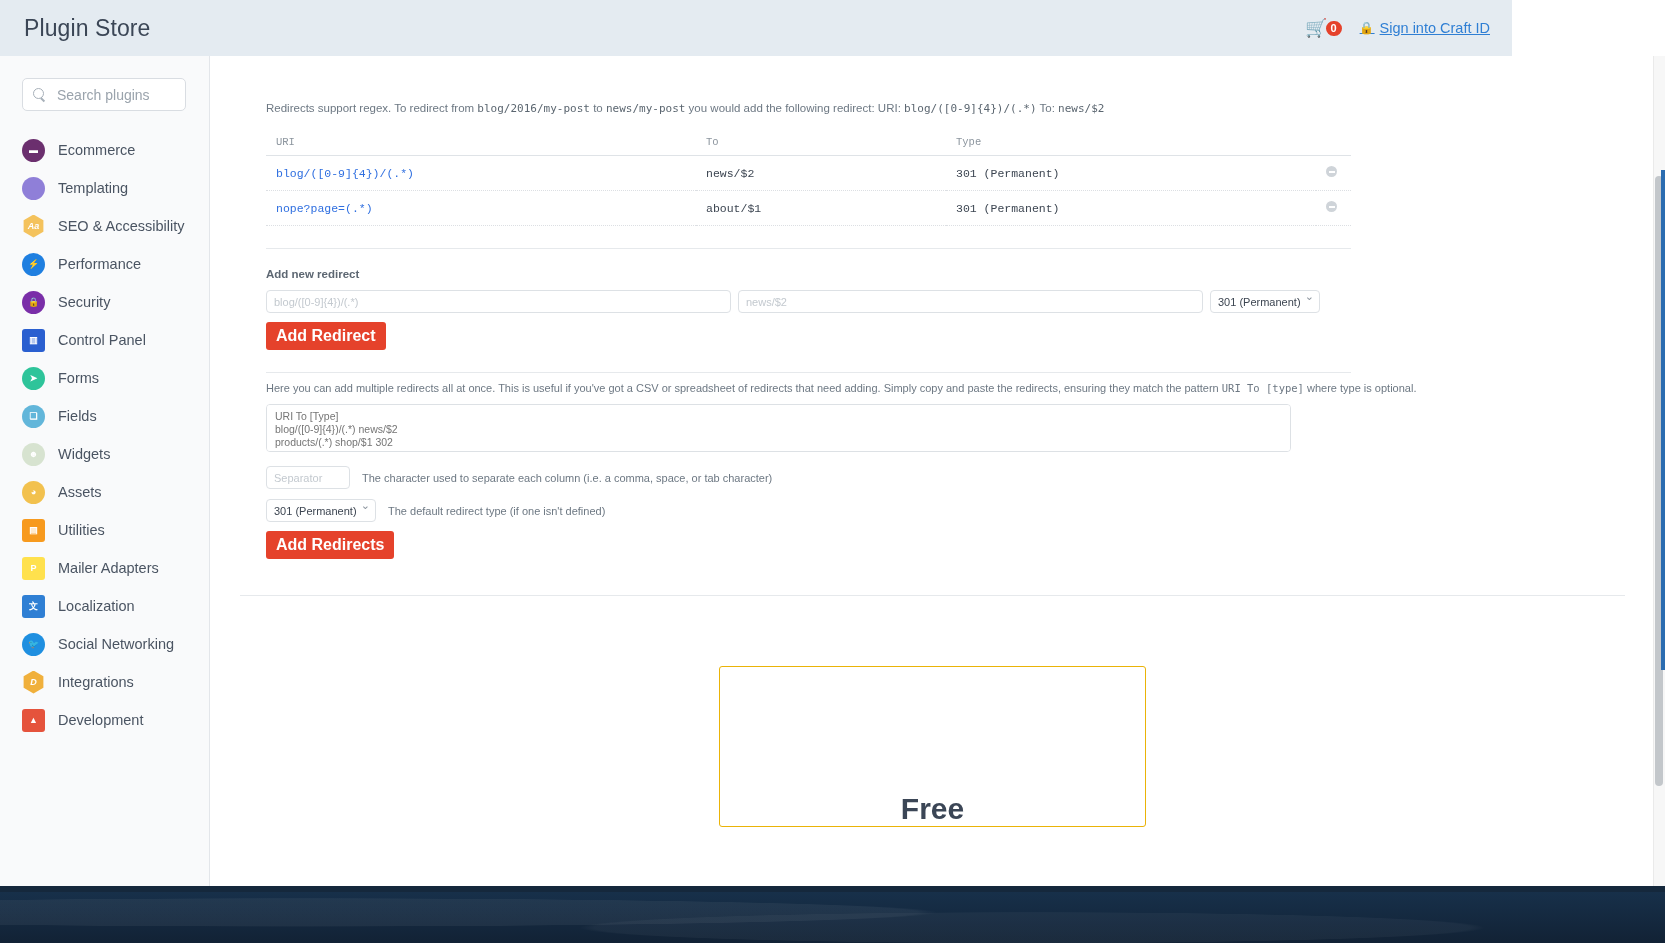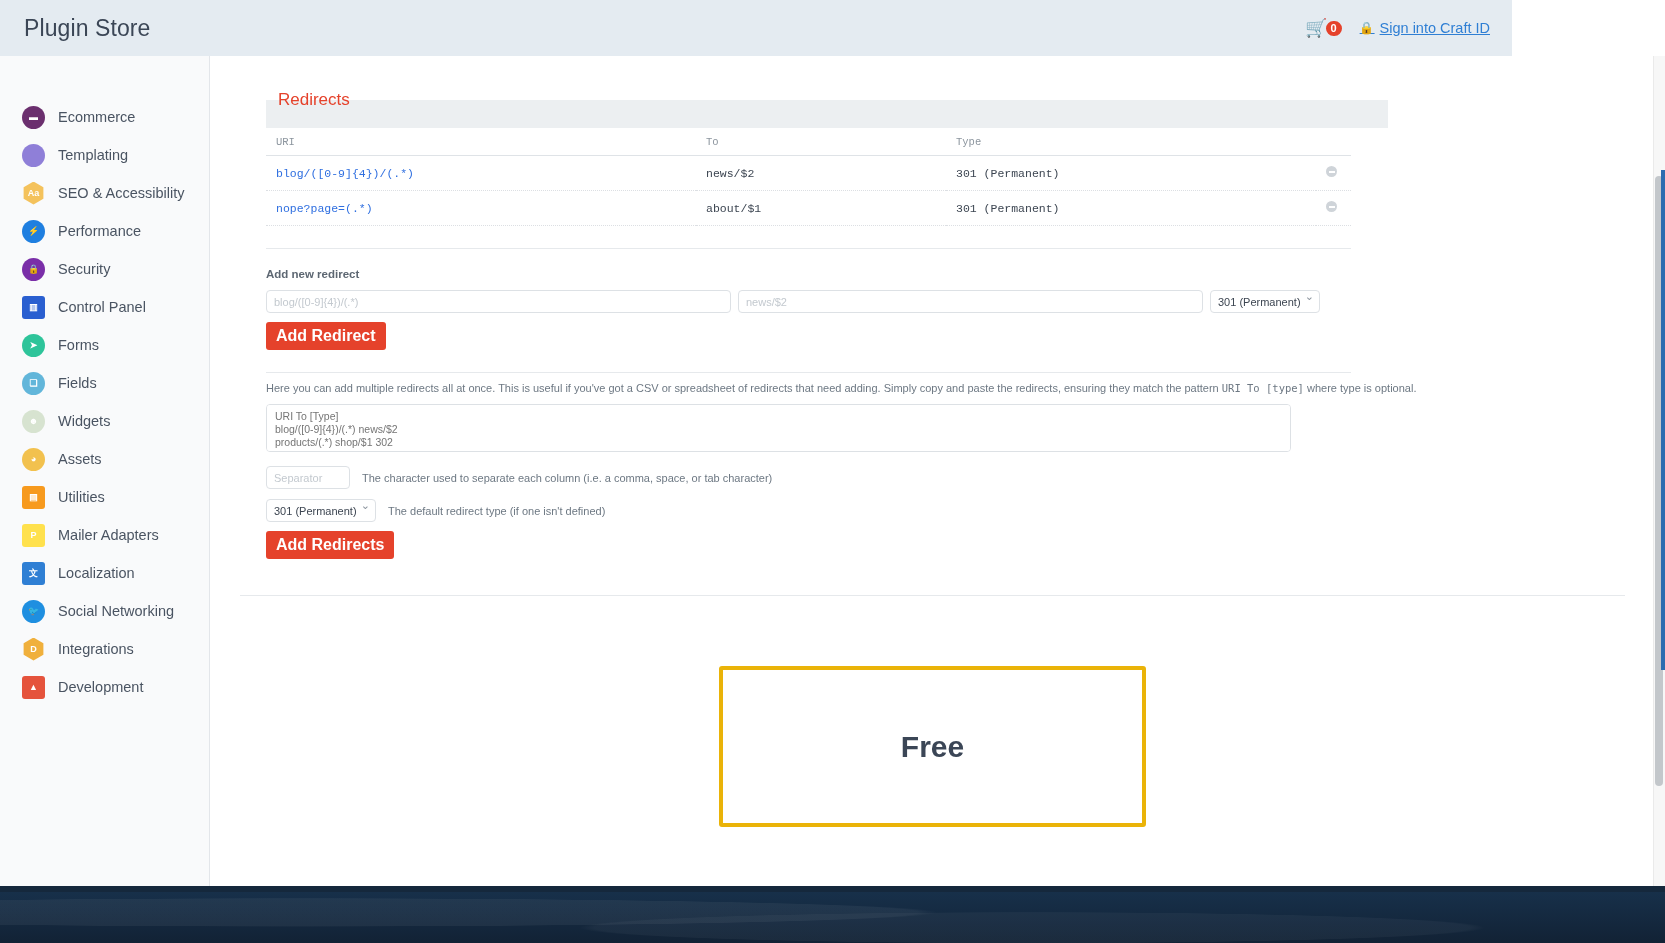--- a/index.html
+++ b/index.html
@@ -66,21 +66,21 @@
   .nav-item {
     display:flex; align-items:center; gap:13px;
     height:38px; padding:0 22px; cursor:pointer;
   }
   .nav-label { font-size:14.5px; color:#4a5462; }
   .nav-icon {
     width:23px; height:23px; flex:none; position:relative;
     border-radius:50%; display:flex; align-items:center; justify-content:center;
     font-size:9px; color:#fff; font-weight:700; overflow:hidden;
   }
-  .hexagon { border-radius:4px; clip-path:polygon(50% 0%,93% 25%,93% 75%,50% 100%,7% 75%,7% 25%); }
+  .hexagon { border-radius:4px; clip-path:polygon(50% 0%,93% 25%,93% 75%,50% 100%,7% 75%,7% 25%);font-style:italic; }
   .sq { border-radius:3px; }
 
   
   .main {
     position:absolute; top:56px; left:210px; width:1445px; height:830px;
     background:#fff; overflow:hidden;
   }
   .content { position:relative; width:1385px; margin:0 auto; }
 
   .panel-head {
@@ -164,22 +164,22 @@
     font-family:"Liberation Sans", sans-serif; resize:none; outline:none;
   }
   .inline-row { display:flex; align-items:center; gap:12px; margin-top:10px; }
   .hint { font-size:11px; color:#6d7883;text-align:center; }
   .txt-sep { width:84px; }
 
   
   .divider-wide { height:1px; background:#e6e9ec; margin:36px 0 0 0; width:1385px; position:relative; left:-26px; }
   .free-card {
     width:427px; height:161px; margin:70px auto 0 auto;
-    border:4px solid #eab308; border-radius:3px;
-    display:flex; align-items:center; justify-content:center;
+    border:1px solid #eab308; border-radius:3px;
+    display:flex; align-items:flex-end; justify-content:center;
   }
   .free-text { font-size:30px; font-weight:700; color:#3b4656; }
 
   
   .vscroll-track {
     position:absolute; top:56px; right:0; width:12px; height:830px;
     background:#f7f7f7; border-left:1px solid #eaeaea;
   }
   .vscroll-thumb {
     position:absolute; top:120px; right:2px; width:8px; height:610px;
@@ -219,20 +219,26 @@
         <span class="cart-badge">0</span>
       </div>
       <a class="signin" href="#">
         <span class="lock-glyph">🔒</span>
         <span>Sign into Craft ID</span>
       </a>
     </div>
   </div>
 
   <div class="sidebar">
+    <div class="search-wrap">
+      <div class="search-box">
+        <span class="search-icon"></span>
+        <input class="search-input" type="text" placeholder="Search plugins" style="">
+      </div>
+    </div>
     <div class="nav" id="nav-list">
         <div class="nav-item">
           <span class="nav-icon" style="background: rgb(107, 47, 110);">▬</span>
           <span class="nav-label">Ecommerce</span>
         </div>
         <div class="nav-item">
           <span class="nav-icon" style="background: rgb(143, 127, 216);"></span>
           <span class="nav-label">Templating</span>
         </div>
         <div class="nav-item">
@@ -290,23 +296,20 @@
         <div class="nav-item">
           <span class="nav-icon sq" style="background: rgb(229, 83, 60);">▲</span>
           <span class="nav-label">Development</span>
         </div>
       </div>
   </div>
 
   <div class="main">
     <div class="content">
 
-      <div class="panel-head">
-        <div class="panel-title">Redirects</div>
-      </div>
 
       <div class="body-pad">
 
         <div class="intro">
           <span>Redirects support regex. To redirect from </span><code>blog/2016/my-post</code><span> to </span><code>news/my-post</code><span> you would add the following redirect: URI: </span><code>blog/([0-9]{4})/(.*)</code><span> To: </span><code>news/$2</code>
         </div>
 
         <table class="redirects">
           <thead>
             <tr>

